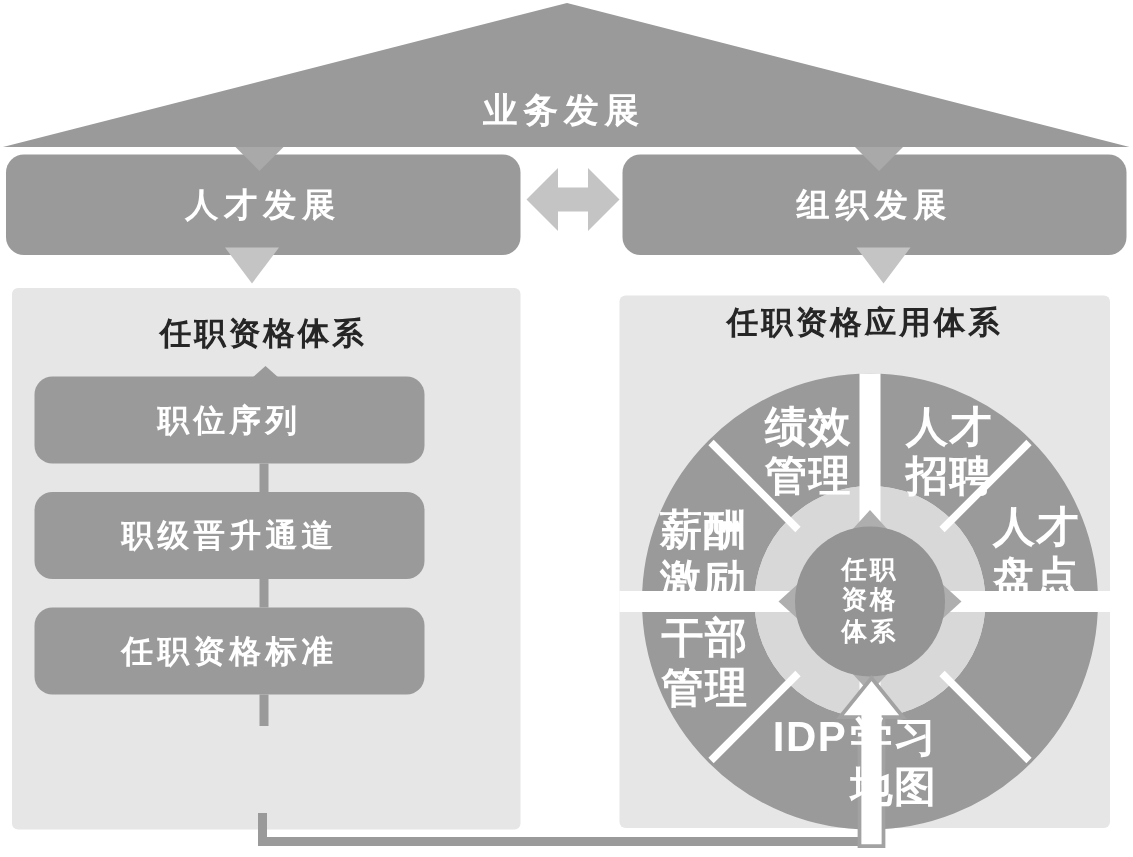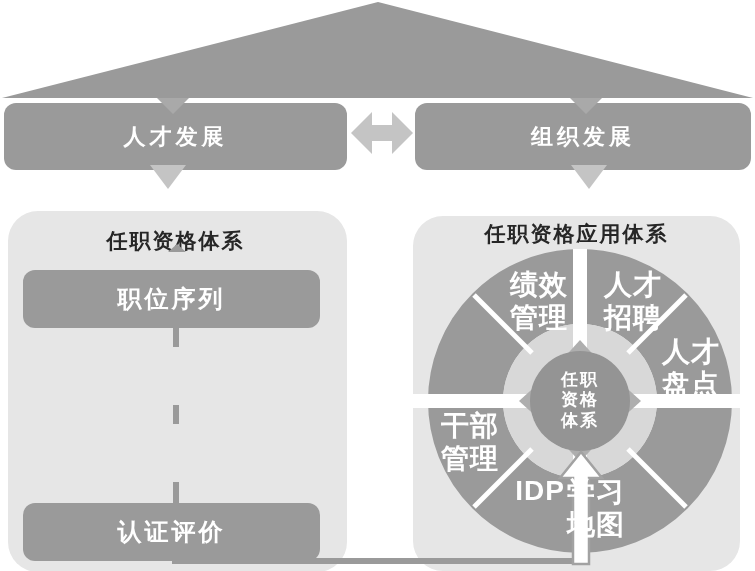--- a/index.html
+++ b/index.html
@@ -1,32 +1,32 @@
 <!DOCTYPE html>
 <html style="--c-dark: #9a9a9a; --c-panel: #e6e6e6; --c-ring: #d8d8d8; --c-center_circle: #949494; --c-arrow: #c4c4c4; --c-ring_arrow: #aeaeae; --c-notch: #a9a9a9; --c-outline: #a2a2a2; --c-title: #262626; --c-label: #ffffff;"><head>
 <meta charset="utf-8">
 <style>
   html,body{margin:0;padding:0;background:#ffffff;}
   .canvas{
     position:relative;width:755px;height:571px;overflow:hidden;background:#fff;
     font-family:"Liberation Sans","DejaVu Sans",sans-serif;
   }
-  .panel{position:absolute;background:var(--c-panel);border-radius:30px;z-index:1;margin-top:19px;}
+  .panel{position:absolute;background:var(--c-panel);border-radius:4px;z-index:1;}
   .left-panel{left:8px;top:192px;width:339px;height:361px;}
   .right-panel{left:413px;top:197px;width:327px;height:355px;}
   .panel-title{
     position:absolute;left:15px;width:305px;text-align:center;
     font-size:21px;font-weight:bold;color:var(--c-title);letter-spacing:2px;
   }
   .left-panel .panel-title{top:16px;}
   .right-panel .panel-title{top:4px;left:0;width:327px;}
   .lbox{
-    position:absolute;left:15px;width:297px;height:58px;background:var(--c-dark);
+    position:absolute;left:15px;width:260px;height:58px;background:var(--c-dark);
     border-radius:12px;color:var(--c-label);display:flex;align-items:center;justify-content:center;
-    font-size:24px;font-weight:bold;letter-spacing:3px;
+    font-size:21px;font-weight:bold;letter-spacing:3px;
   }
   .cbar{position:absolute;left:165px;width:6px;background:var(--c-dark);}
   .pillar{
     position:absolute;top:103px;height:67px;background:var(--c-dark);border-radius:12px;
     color:var(--c-label);display:flex;align-items:center;justify-content:center;
     font-size:22px;font-weight:bold;letter-spacing:4px;z-index:1;
   }
   .shapes{position:absolute;left:0;top:0;z-index:2;pointer-events:none;}
   .roof-label{
     position:absolute;top:58px;left:276px;width:200px;text-align:center;
@@ -52,23 +52,24 @@
 </style>
 </head>
 <body>
 
 <div class="canvas">
 
   <div class="panel left-panel">
     <div class="panel-title">任职资格体系</div>
     <div class="lbox" style="top:59px">职位序列</div>
     <div class="cbar" style="top:117px;height:19px"></div>
+    <div class="lbox" style="top:136px">职级晋升通道</div>
     <div class="cbar" style="top:194px;height:19px"></div>
+    <div class="lbox" style="top:213px">任职资格标准</div>
     <div class="cbar" style="top:271px;height:21px"></div>
-    <div class="lbox" style="top:292px">认证评价</div>
   </div>
 
   <div class="panel right-panel">
     <div class="panel-title">任职资格应用体系</div>
   </div>
 
   <div class="pillar" style="left:4px;width:343px">
     <span>人才发展</span>
   </div>
   <div class="pillar" style="left:415px;width:336px">
@@ -104,29 +105,32 @@
     <polygon class="f-tri" points="540,382 540,420 519,401"></polygon>
     <polygon class="f-tri" points="620,382 620,420 641,401"></polygon>
     <polygon class="f-tri" points="561,441 599,441 580,462"></polygon>
 
     <circle class="f-cc" cx="580" cy="401" r="50"></circle>
 
     <polyline class="elbow" points="175,542 175,561 576,561"></polyline>
     <path class="arrow-outline" d="M573,564 L573,478 L560,478 L581,452 L602,478 L589,478 L589,564 Z"></path>
   </svg>
 
+  <div class="roof-label">业务发展</div>
 
   <div class="seg-label" style="left:539px;top:301px">绩效
 管理</div>
   <div class="seg-label" style="left:633px;top:301px">人才
 招聘</div>
   <div class="seg-label" style="left:691px;top:368px">人才
 盘点</div>
   <div class="seg-label" style="left:596px;top:508px">学习
 地图</div>
   <div class="seg-label" style="left:540px;top:491px">IDP</div>
   <div class="seg-label" style="left:470px;top:442px">干部
 管理</div>
+  <div class="seg-label" style="left:469px;top:370px">薪酬
+激励</div>
   <div class="seg-label center-label" style="left:580px;top:401px">任职
 资格
 体系</div>
 
 </div>
 
 </body></html>

